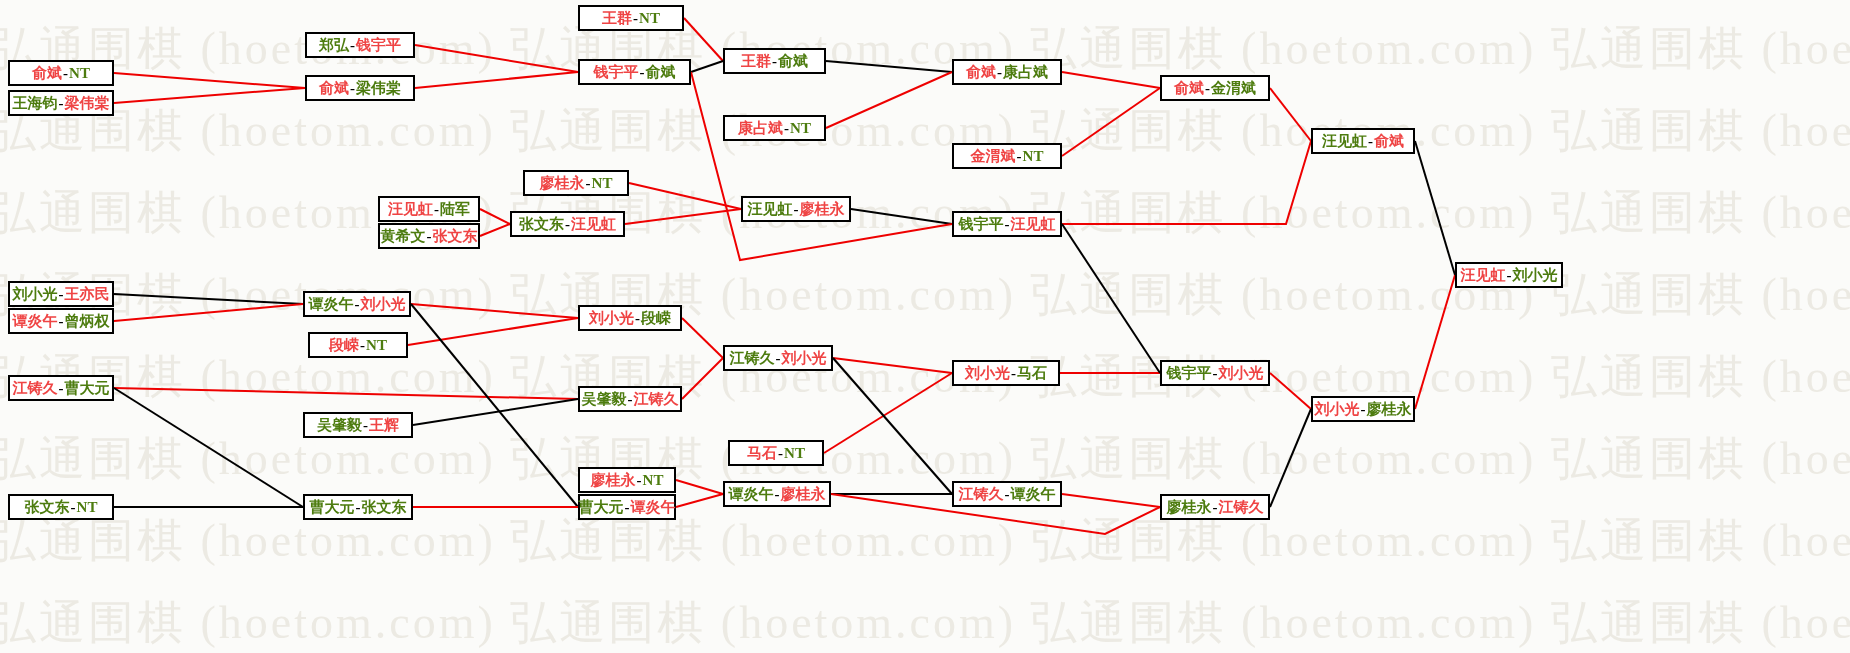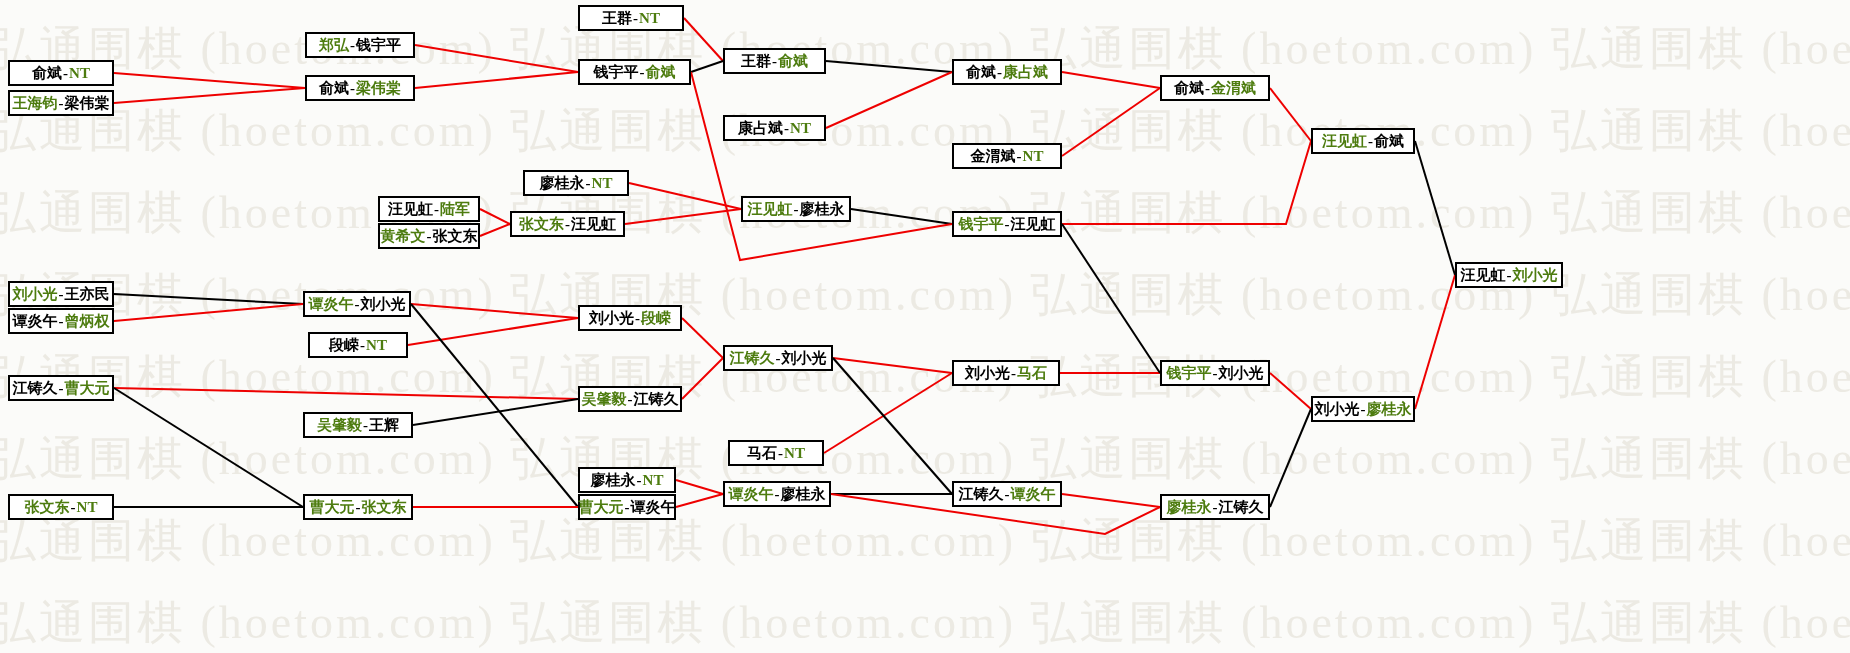--- a/index.html
+++ b/index.html
@@ -52,21 +52,21 @@
     align-items: center;
     justify-content: center;
     font-family: "Liberation Serif", "DejaVu Serif", serif;
     font-size: 15px;
     font-weight: bold;
     line-height: 1;
     white-space: nowrap;
     color: #000000;
     padding: 0 4px;
   }
-  .match-box .p-win { color: #000000; }
+  .match-box .p-win { color: #ef4444; }
   .match-box .p-lose { color: #4d7c0f; }
   .match-box .sep { color: #000000; padding: 0 1px; }
 </style>
 </head>
 <body>
 
 <div id="bracket-root">
 
   <div id="watermark-layer">
       <div class="wm-text" style="left: -10px; top: 18px; color: rgb(236, 234, 227);">弘通围棋 (hoetom.com)  弘通围棋 (hoetom.com)  弘通围棋 (hoetom.com)  弘通围棋 (hoetom.com)  弘通围棋 (hoetom.com)  </div>

